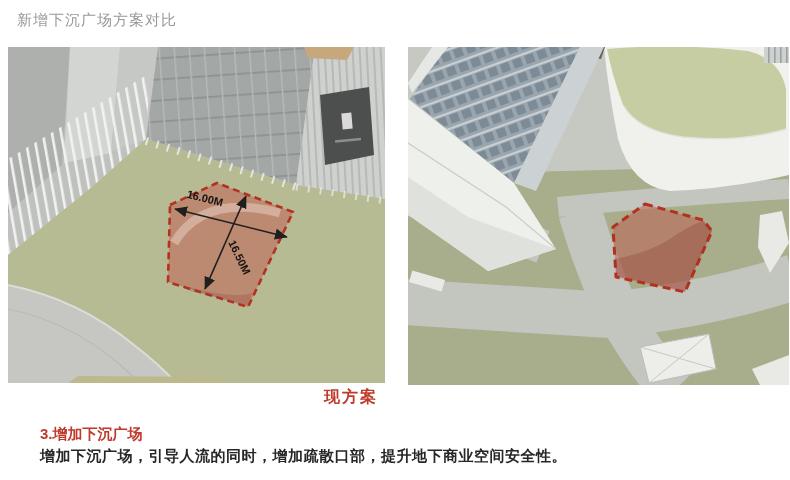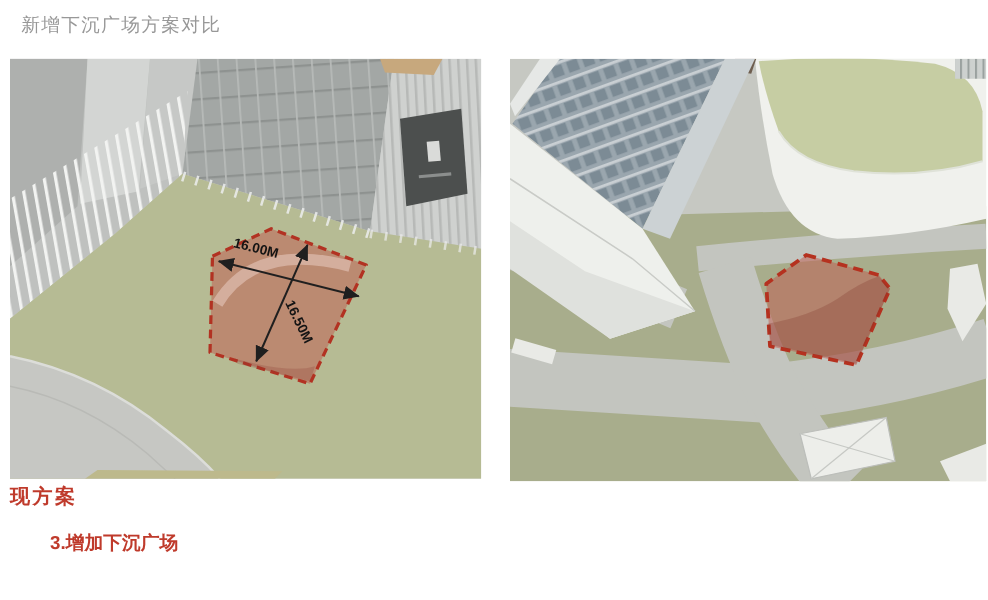--- a/index.html
+++ b/index.html
@@ -3,21 +3,21 @@
 <meta charset="utf-8">
 <style>
   html,body{margin:0;padding:0;background:#ffffff;}
   body{font-family:"Liberation Sans","DejaVu Sans",sans-serif;}
   .page{position:relative;width:790px;height:480px;background:#ffffff;overflow:hidden;}
   .page-title{position:absolute;left:17px;top:11px;font-size:15px;letter-spacing:1px;color:#989898;}
   .panel{position:absolute;top:47px;}
   .panel-current{left:8px;width:377px;height:336px;}
   .panel-original{left:408px;width:381px;height:338px;}
   .panel svg{display:block;}
-  .caption{position:absolute;color:#bf3a2b;font-size:16px;font-weight:bold;letter-spacing:2px;}
+  .caption{position:absolute;color:#bf3a2b;font-size:16px;font-weight:bold;letter-spacing:2px;text-align:right;}
   .caption-current{left:8px;top:387px;width:370px;}
   .caption-original{left:408px;top:389px;width:363px;}
   .note-heading{position:absolute;left:40px;top:425px;font-size:15px;font-weight:bold;color:#bf3a2b;}
   .note-body{position:absolute;left:40px;top:447px;font-size:15px;font-weight:bold;color:#262626;letter-spacing:0.5px;}
   svg text{font-family:"Liberation Sans","DejaVu Sans",sans-serif;}
 </style>
 </head>
 <body>
 
 <div class="page">
@@ -149,14 +149,15 @@
       <g>
         <polygon points="237,157 295,173 304,184 277,245 208,230 205,180" fill="#c05a4e" fill-opacity="0.5" stroke="#b5311f" stroke-width="3" stroke-dasharray="8,5" stroke-linejoin="round"></polygon>
         <path d="M206,212 Q240,206 262,192 Q280,179 295,174 L304,184 L277,244 L209,229 Z" fill="#7e352c" opacity="0.28"></path>
       </g>
     </svg>
   </div>
 
   <div class="caption caption-current">现方案</div>
 
   <div class="note-heading">3.增加下沉广场</div>
+  <div class="note-body">增加下沉广场，引导人流的同时，增加疏散口部，提升地下商业空间安全性。</div>
 
 </div>
 
 </body></html>

